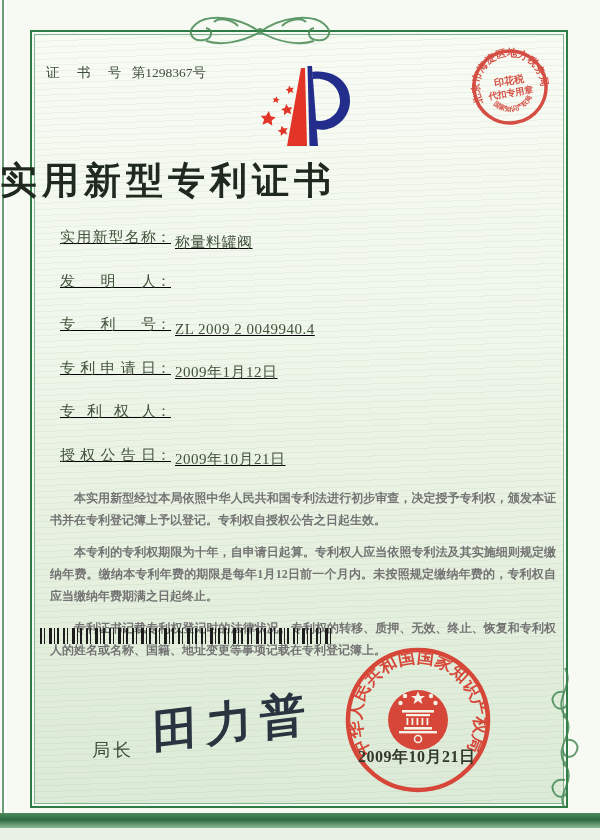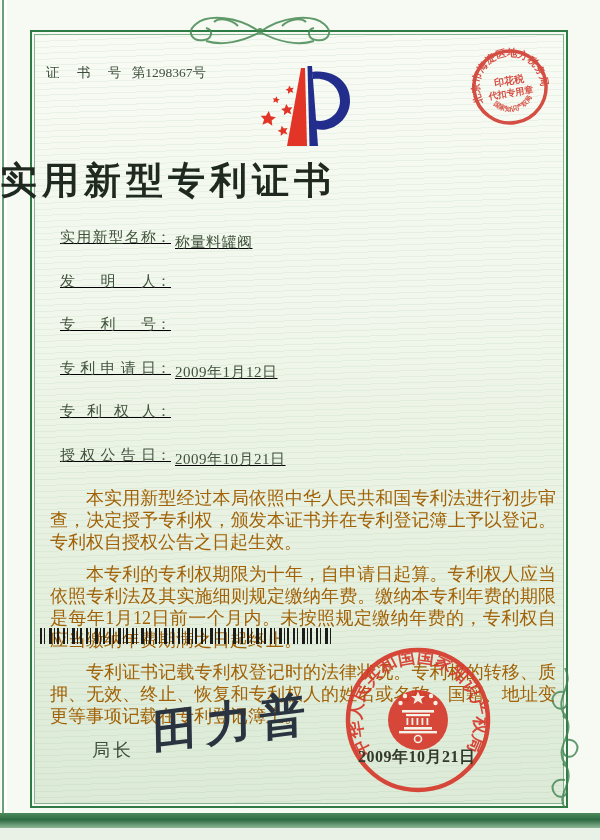--- a/index.html
+++ b/index.html
@@ -29,21 +29,21 @@
   .title{position:absolute;left:0;right:0;top:156px;
     font-size:37px;font-weight:700;letter-spacing:5px;color:#1f291f;}
   
   .fields{position:absolute;left:60px;top:216px;width:480px;text-decoration:underline;}
   .field-row{height:43.5px;display:flex;align-items:center;font-size:15px;color:#42533d;}
   .field-label{display:inline-block;width:96px;text-align:justify;text-align-last:justify;}
   .field-colon{margin:0 4px 0 0;}
   .field-value{letter-spacing:0.5px;margin-top:9px;}
   
   .paragraphs{position:absolute;left:50px;top:487px;width:506px;
-    font-size:18px;line-height:22px;color:#a16207;text-align:justify;}
+    font-size:12px;line-height:22px;color:#737373;text-align:justify;font-weight:bold;}
   .paragraphs p{margin:0 0 10px 0;text-indent:2em;}
   .barcode{position:absolute;left:40px;top:628px;width:292px;height:16px;
     background:repeating-linear-gradient(90deg,
       #1c1c1c 0px,#1c1c1c 2px,rgba(0,0,0,0) 2px,rgba(0,0,0,0) 4px,
       #1c1c1c 4px,#1c1c1c 5px,rgba(0,0,0,0) 5px,rgba(0,0,0,0) 9px,
       #1c1c1c 9px,#1c1c1c 12px,rgba(0,0,0,0) 12px,rgba(0,0,0,0) 14px,
       #1c1c1c 14px,#1c1c1c 15px,rgba(0,0,0,0) 15px,rgba(0,0,0,0) 17px,
       #1c1c1c 17px,#1c1c1c 19px,rgba(0,0,0,0) 19px,rgba(0,0,0,0) 23px);}
   
   .director-label{position:absolute;left:92px;top:738px;font-size:18px;letter-spacing:3px;color:#3e503a;}
@@ -138,20 +138,21 @@
         <span class="field-colon">：</span>
       <span class="field-value">称量料罐阀</span>
     </div>
     <div class="field-row">
       <span class="field-label">发明人</span>
         <span class="field-colon">：</span>
     </div>
     <div class="field-row">
       <span class="field-label">专利号</span>
         <span class="field-colon">：</span>
+      <span class="field-value">ZL 2009 2 0049940.4</span>
     </div>
     <div class="field-row">
       <span class="field-label">专利申请日</span>
         <span class="field-colon">：</span>
       <span class="field-value">2009年1月12日</span>
     </div>
     <div class="field-row">
       <span class="field-label">专利权人</span>
         <span class="field-colon">：</span>
     </div>

